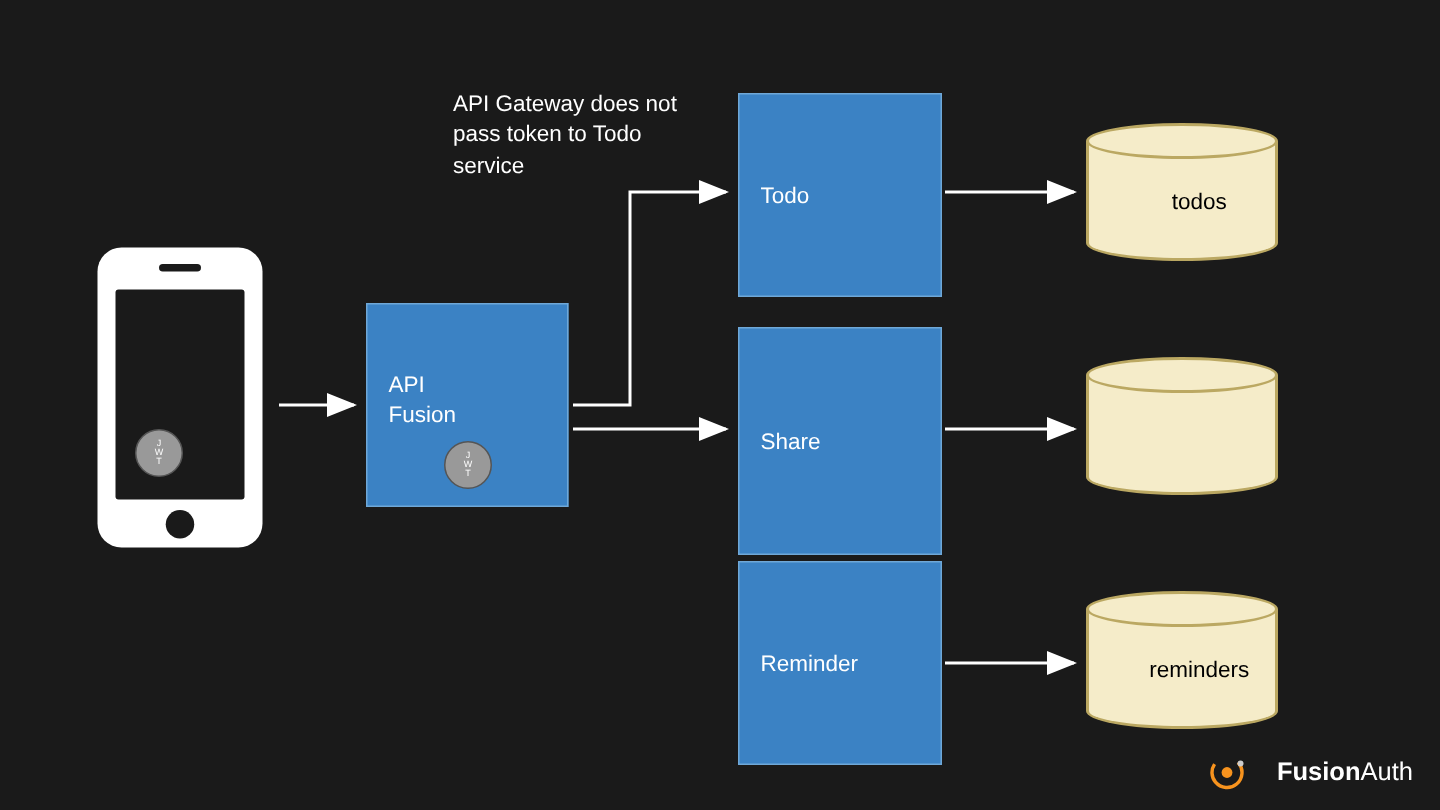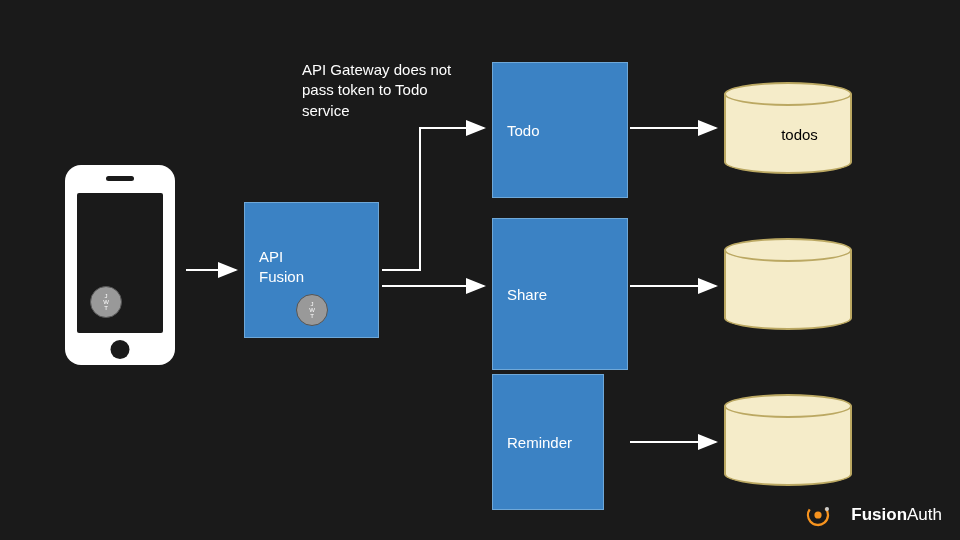--- a/index.html
+++ b/index.html
@@ -74,21 +74,21 @@
     border: 1px solid #6fa8d8;
     color: #fff;
     font-size: 15px;
     display: flex;
     align-items: center;
     padding-left: 14px;
   }
   .gateway-box { left: 244px; top: 202px; width: 135px; height: 136px; align-items: flex-start; padding-top: 44px; line-height: 1.3; }
   .todo-box    { left: 492px; top:  62px; width: 136px; height: 136px; }
   .share-box   { left: 492px; top: 218px; width: 136px; height: 152px; }
-  .reminder-box{ left: 492px; top: 374px; width: 112px; height: 136px; }
+  .reminder-box{ left: 492px; top: 374px; width: 136px; height: 136px; }
   .cylinder {
     position: absolute;
     width: 128px;
     height: 92px;
   }
   .cyl-body {
     position: absolute;
     top: 12px;
     left: 0;
     right: 0;
@@ -207,20 +207,21 @@
 </div>
 <div class="cylinder db-shares">
   <div class="cyl-body"></div>
     <div class="cyl-top"></div>
     <div class="cyl-bottom"></div>
 </div>
 <div class="cylinder db-reminders">
   <div class="cyl-body"></div>
     <div class="cyl-top"></div>
     <div class="cyl-bottom"></div>
+  <div class="cyl-label">reminders</div>
 </div>
 
 <svg class="arrows">
   <defs>
     <marker id="ah" markerWidth="10" markerHeight="8" refX="9" refY="4" orient="auto">
       <polygon points="0 0, 10 4, 0 8" fill="#fff"></polygon>
     </marker>
   </defs>
 
   <line x1="186" y1="270" x2="236" y2="270" stroke="#fff" stroke-width="2" marker-end="url(#ah)"></line>

